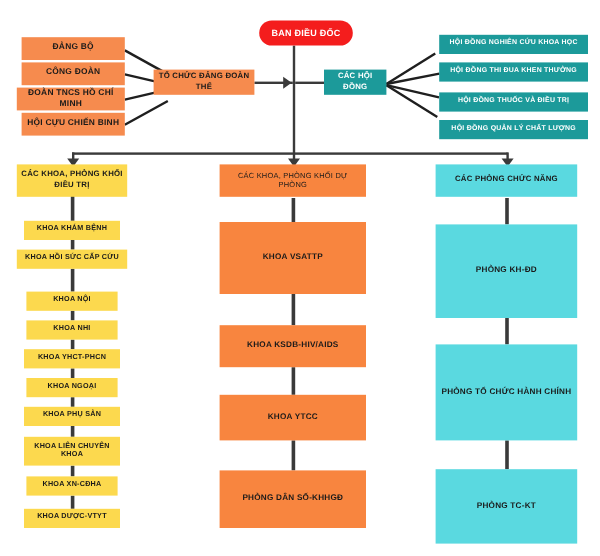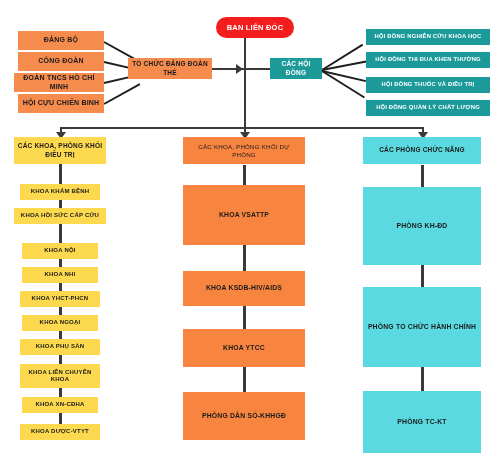--- a/index.html
+++ b/index.html
@@ -119,21 +119,21 @@
 
   <div class="chain-link" style="left:243px; top:165px; height:20px;"></div>
   <div class="chain-link" style="left:243px; top:245px; height:26px;"></div>
   <div class="chain-link" style="left:243px; top:306px; height:23px;"></div>
   <div class="chain-link" style="left:243px; top:367px; height:25px;"></div>
 
   <div class="chain-link" style="left:421px; top:165px; height:22px;"></div>
   <div class="chain-link" style="left:421px; top:265px; height:22px;"></div>
   <div class="chain-link" style="left:421px; top:367px; height:24px;"></div>
 
-  <div class="node pill" style="left:216px; top:17px; width:78px; height:21px; background:#f41d1d; font-size:7.5px;">BAN LIÊN ĐỐC</div>
+  <div class="node pill" style="left:216px; top:17px; width:78px; height:21px; background:#f41d1d; font-size:7.5px;">BAN ĐIỀU ĐỐC</div>
 
   <div class="node" style="left:18px; top:31px; width:86px; height:19px; background:#f68b4e; font-size:7px;">ĐẢNG BỘ</div>
   <div class="node" style="left:18px; top:52px; width:86px; height:19px; background:#f68b4e; font-size:7px;">CÔNG ĐOÀN</div>
   <div class="node" style="left:14px; top:73px; width:90px; height:19px; background:#f68b4e; font-size:7px;">ĐOÀN TNCS HỒ CHÍ MINH</div>
   <div class="node" style="left:18px; top:94px; width:86px; height:19px; background:#f68b4e; font-size:7px;">HỘI CỰU CHIẾN BINH</div>
 
   <div class="node" style="left:128px; top:58px; width:84px; height:21px; background:#f68b4e; font-size:6.5px;">TỔ CHỨC ĐẢNG ĐOÀN THỂ</div>
 
   <div class="node light-text" style="left:270px; top:58px; width:52px; height:21px; background:#1c9a9a; font-size:6.5px;">CÁC HỘI ĐỒNG</div>
 

